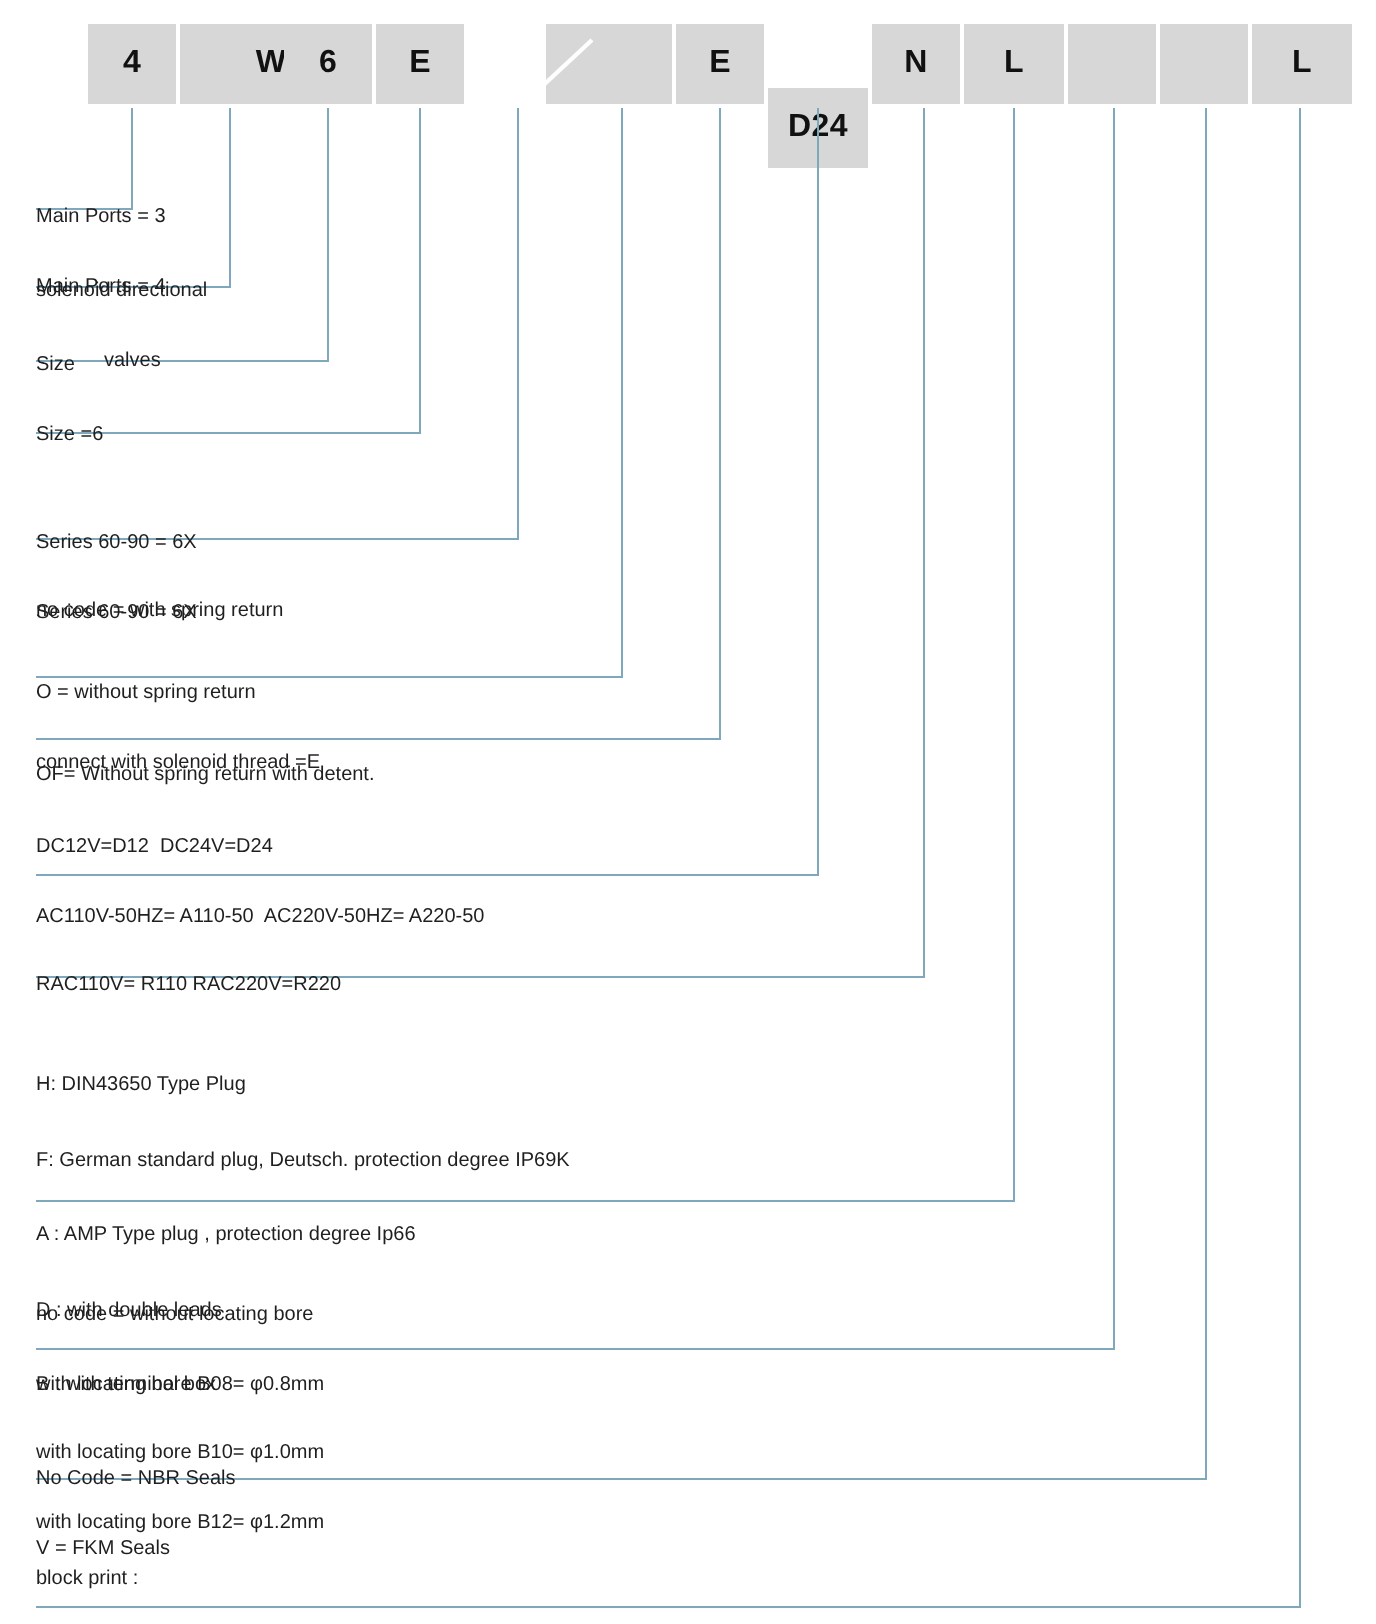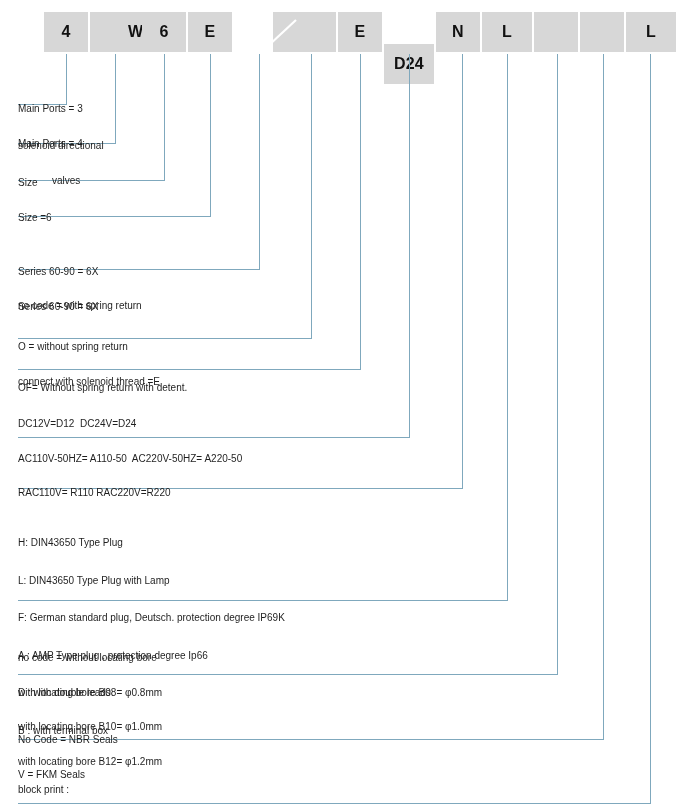--- a/index.html
+++ b/index.html
@@ -174,21 +174,20 @@
 
   <div class="desc tight" style="left:18px; top:399px;">
     <span class="line">DC12V=D12  DC24V=D24</span>
     <span class="line">AC110V-50HZ= A110-50  AC220V-50HZ= A220-50</span>
     <span class="line">RAC110V= R110 RAC220V=R220</span>
   </div>
 
 
   <div class="desc semi" style="left:18px; top:518px;">
     <span class="line">H: DIN43650 Type Plug</span>
-    <span class="line">L: DIN43650 Type Plug with Lamp</span>
     <span class="line">F: German standard plug, Deutsch. protection degree IP69K</span>
     <span class="line">A : AMP Type plug , protection degree Ip66</span>
     <span class="line">D : with double leads</span>
     <span class="line">B : with terminal box</span>
   </div>
 
   <div class="desc tight" style="left:18px; top:633px;">
     <span class="line">no code = without locating bore</span>
     <span class="line">with locating bore B08= φ0.8mm</span>
     <span class="line">with locating bore B10= φ1.0mm</span>

